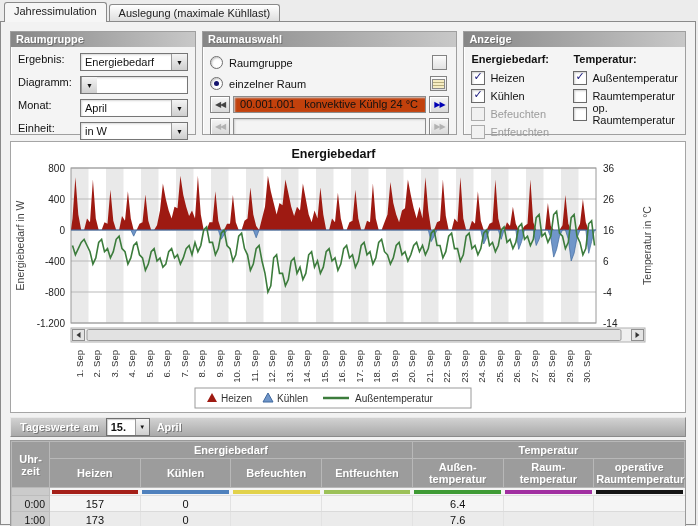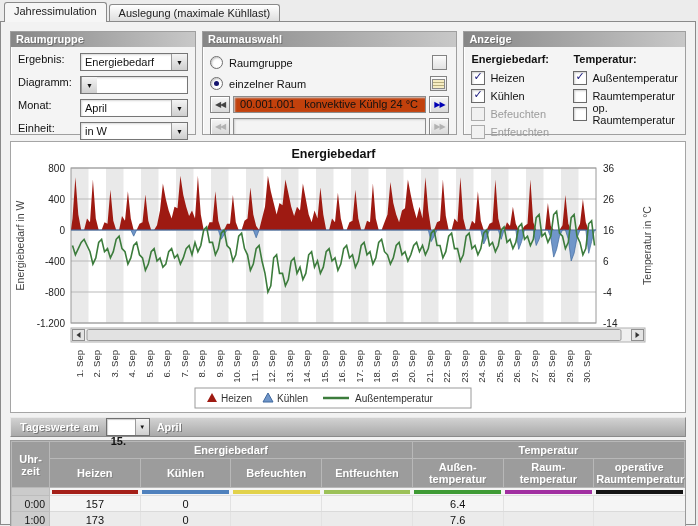--- a/index.html
+++ b/index.html
@@ -66,21 +66,21 @@
   .cbrow.dis .cblbl{color:#9b9b9b;}
   
   .chart-panel{height:272px;background:#fff;border:1px solid #a5a5a5;box-sizing:border-box;overflow:hidden;}
   
   .tagesbar{margin-top:4px;height:20px;background:linear-gradient(#d2d2d2,#a9a9a9);
             border:1px solid;border-color:#e9e9e9 #8a8a8a #8a8a8a #e9e9e9;display:flex;align-items:center;
             gap:7px;padding-left:9px;box-sizing:border-box;}
   .tagesbar .wlbl{font-weight:bold;color:#fff;text-shadow:1px 1px 0 #777;}
   .daycombo{width:42px;height:16px;background:#fff;border:1px solid #6f6f6f;display:flex;align-items:stretch;
             box-shadow:inset 1px 1px 1px #ccc;}
-  .daycombo .val{flex:1;padding:16px 0 0 4px;font-weight:bold;}
+  .daycombo .val{flex:1;padding:2px 0 0 4px;font-weight:bold;}
   .daycombo .arrow{width:13px;background:linear-gradient(#f4f4f4,#cfcfcf);border-left:1px solid #9a9a9a;
                    font-size:6px;display:flex;align-items:center;justify-content:center;}
   
   .table-wrap{margin-top:3px;height:86px;overflow:hidden;border:1px solid #9a9a9a;border-bottom:none;background:#0c4a6e;}
   table{border-collapse:collapse;width:100%;table-layout:fixed;font-size:11px;}
   th{background:#9c9c9c;color:#fff;font-weight:bold;border:1px solid #b8b8b8;padding:0 2px;
      text-shadow:1px 1px 0 #858585;}
   .group-th{height:16px;}
   th.sub{height:28px;vertical-align:middle;line-height:12px;}
   .th-time{width:38px;}

